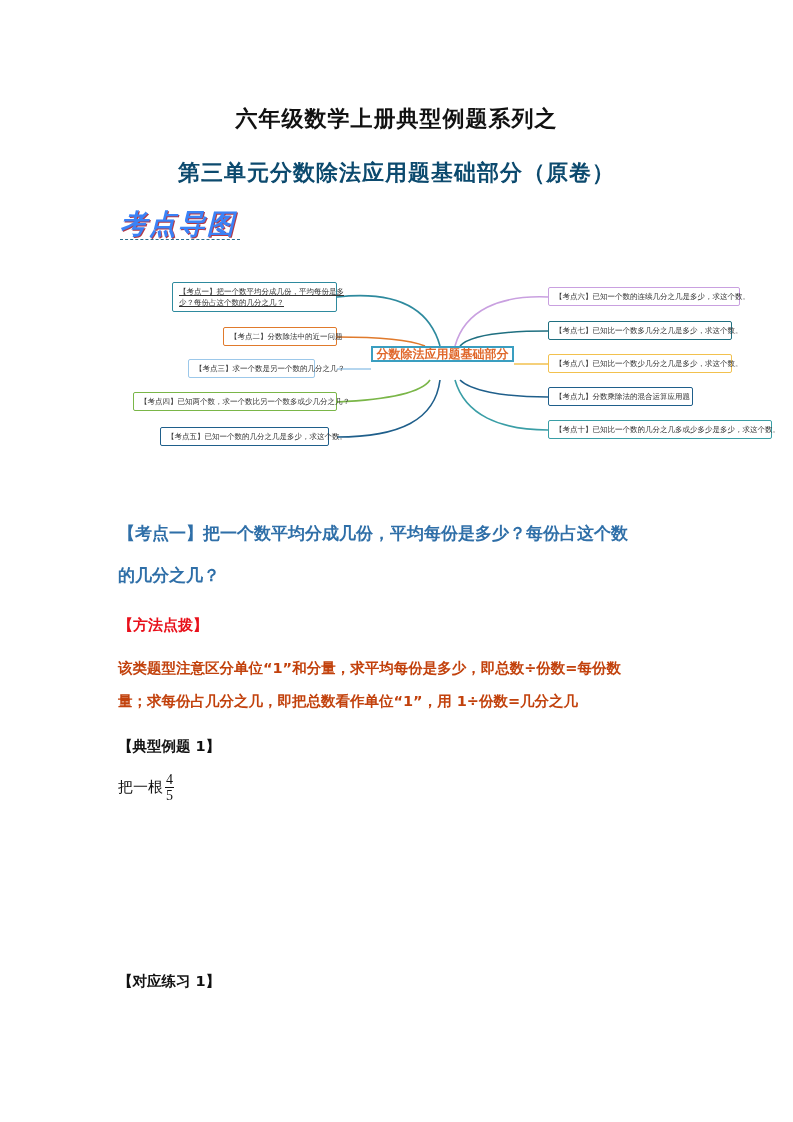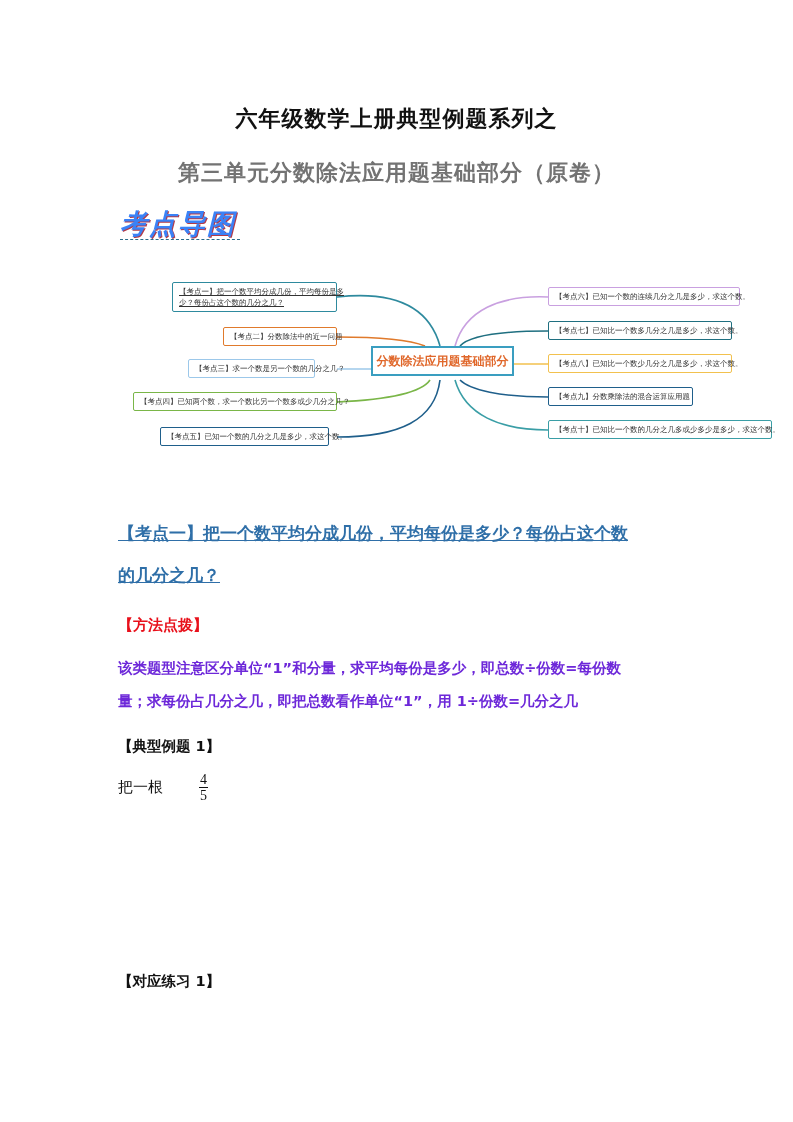--- a/index.html
+++ b/index.html
@@ -1,27 +1,27 @@
 <!DOCTYPE html>
 <html><head>
 <meta charset="utf-8">
 <style>
   html, body { margin: 0; padding: 0; background: #ffffff; }
   body { width: 793px; height: 1122px; position: relative; overflow: hidden; font-family: "DejaVu Sans", "Liberation Sans", sans-serif; color: #111; }
   .abs { position: absolute; }
   .title1 { top: 104px; left: 0; width: 793px; text-align: center; font-size: 22px; font-weight: bold; letter-spacing: 1px; color: #111; }
-  .title2 { top: 158px; left: 0; width: 793px; text-align: center; font-size: 22px; font-weight: bold; letter-spacing: 1px; color: #737373; font-family: Liberation Mono, monospace; }
+  .title2 { top: 158px; left: 0; width: 793px; text-align: center; font-size: 22px; font-weight: bold; letter-spacing: 1px; color: #0c4a6e; font-family: Liberation Mono, monospace; }
   .kd-title { top: 206px; left: 120px; font-size: 27px; font-weight: bold; font-style: italic; color: #3b82f6; letter-spacing: 2px; text-shadow: 1px 1px 0 #b23a48; font-family: "DejaVu Serif", serif; }
   .kd-underline { top: 239px; left: 120px; width: 120px; border-top: 1px dashed #2b6c8a; }
   .mm-svg { top: 0; left: 0; }
   .node { position: absolute; box-sizing: border-box; background: #fff; border: 1.5px solid #2e8a9e; font-size: 7.5px; line-height: 11px; color: #333; padding: 3px 6px; border-radius: 2px; white-space: nowrap; }
-  .center-node { position: absolute; left: 371px; top: 346px; width: 143px; height: 30px; box-sizing: border-box; border: 2.5px solid #3a9ec0; background: #fff; color: #e0672a; font-weight: bold; font-size: 12px; display: flex; align-items: center; justify-content: center; }
-  .h-blue { color: #2f6fa8; font-size: 17px; font-weight: bold; text-decoration: underline; }
+  .center-node { position: absolute; left: 371px; top: 346px; width: 143px; height: 16px; box-sizing: border-box; border: 2.5px solid #3a9ec0; background: #fff; color: #e0672a; font-weight: bold; font-size: 12px; display: flex; align-items: center; justify-content: center; }
+  .h-blue { color: #2f6fa8; font-size: 17px; font-weight: bold; }
   .h-red { color: #e8101b; font-size: 15px; font-weight: bold; }
-  .body-red { color: #6d28d9; font-size: 14.5px; font-weight: bold; }
+  .body-red { color: #c2410c; font-size: 14.5px; font-weight: bold; }
   .h-black { color: #111; font-size: 14.5px; font-weight: bold; }
   .q-text { font-size: 15px; color: #111; display: flex; align-items: center; }
   .frac { display: inline-flex; flex-direction: column; align-items: center; font-family: "Liberation Serif", serif; font-size: 14px; line-height: 15px; margin: 0 2px; }
   .frac .num { border-bottom: 1px solid #111; padding: 0 1px; }
 </style>
 </head>
 <body>
 
 <div class="abs title1">六年级数学上册典型例题系列之</div>
 <div class="abs title2">第三单元分数除法应用题基础部分（原卷）</div>
@@ -80,21 +80,21 @@
 
 <div class="abs h-blue" style="top:522px; left:118px;">【考点一】把一个数平均分成几份，平均每份是多少？每份占这个数</div>
 <div class="abs h-blue" style="top:564px; left:118px;">的几分之几？</div>
 
 <div class="abs h-red" style="top:616px; left:118px;">【方法点拨】</div>
 <div class="abs body-red" style="top:659px; left:118px;">该类题型注意区分单位“1”和分量，求平均每份是多少，即总数÷份数=每份数</div>
 <div class="abs body-red" style="top:692px; left:118px;">量；求每份占几分之几，即把总数看作单位“1”，用 1÷份数=几分之几</div>
 
 <div class="abs h-black" style="top:737px; left:118px;">【典型例题 1】</div>
 
-<div class="abs q-text" style="top:772px; left:118px;gap:34px;">
+<div class="abs q-text" style="top:772px; left:118px;">
   <span>把一根</span>
   <span class="frac">
     <span class="num">4</span>
     <span class="den">5</span>
   </span>
 </div>
 
 <div class="abs h-black" style="top:972px; left:118px;">【对应练习 1】</div>
 
 </body></html>

